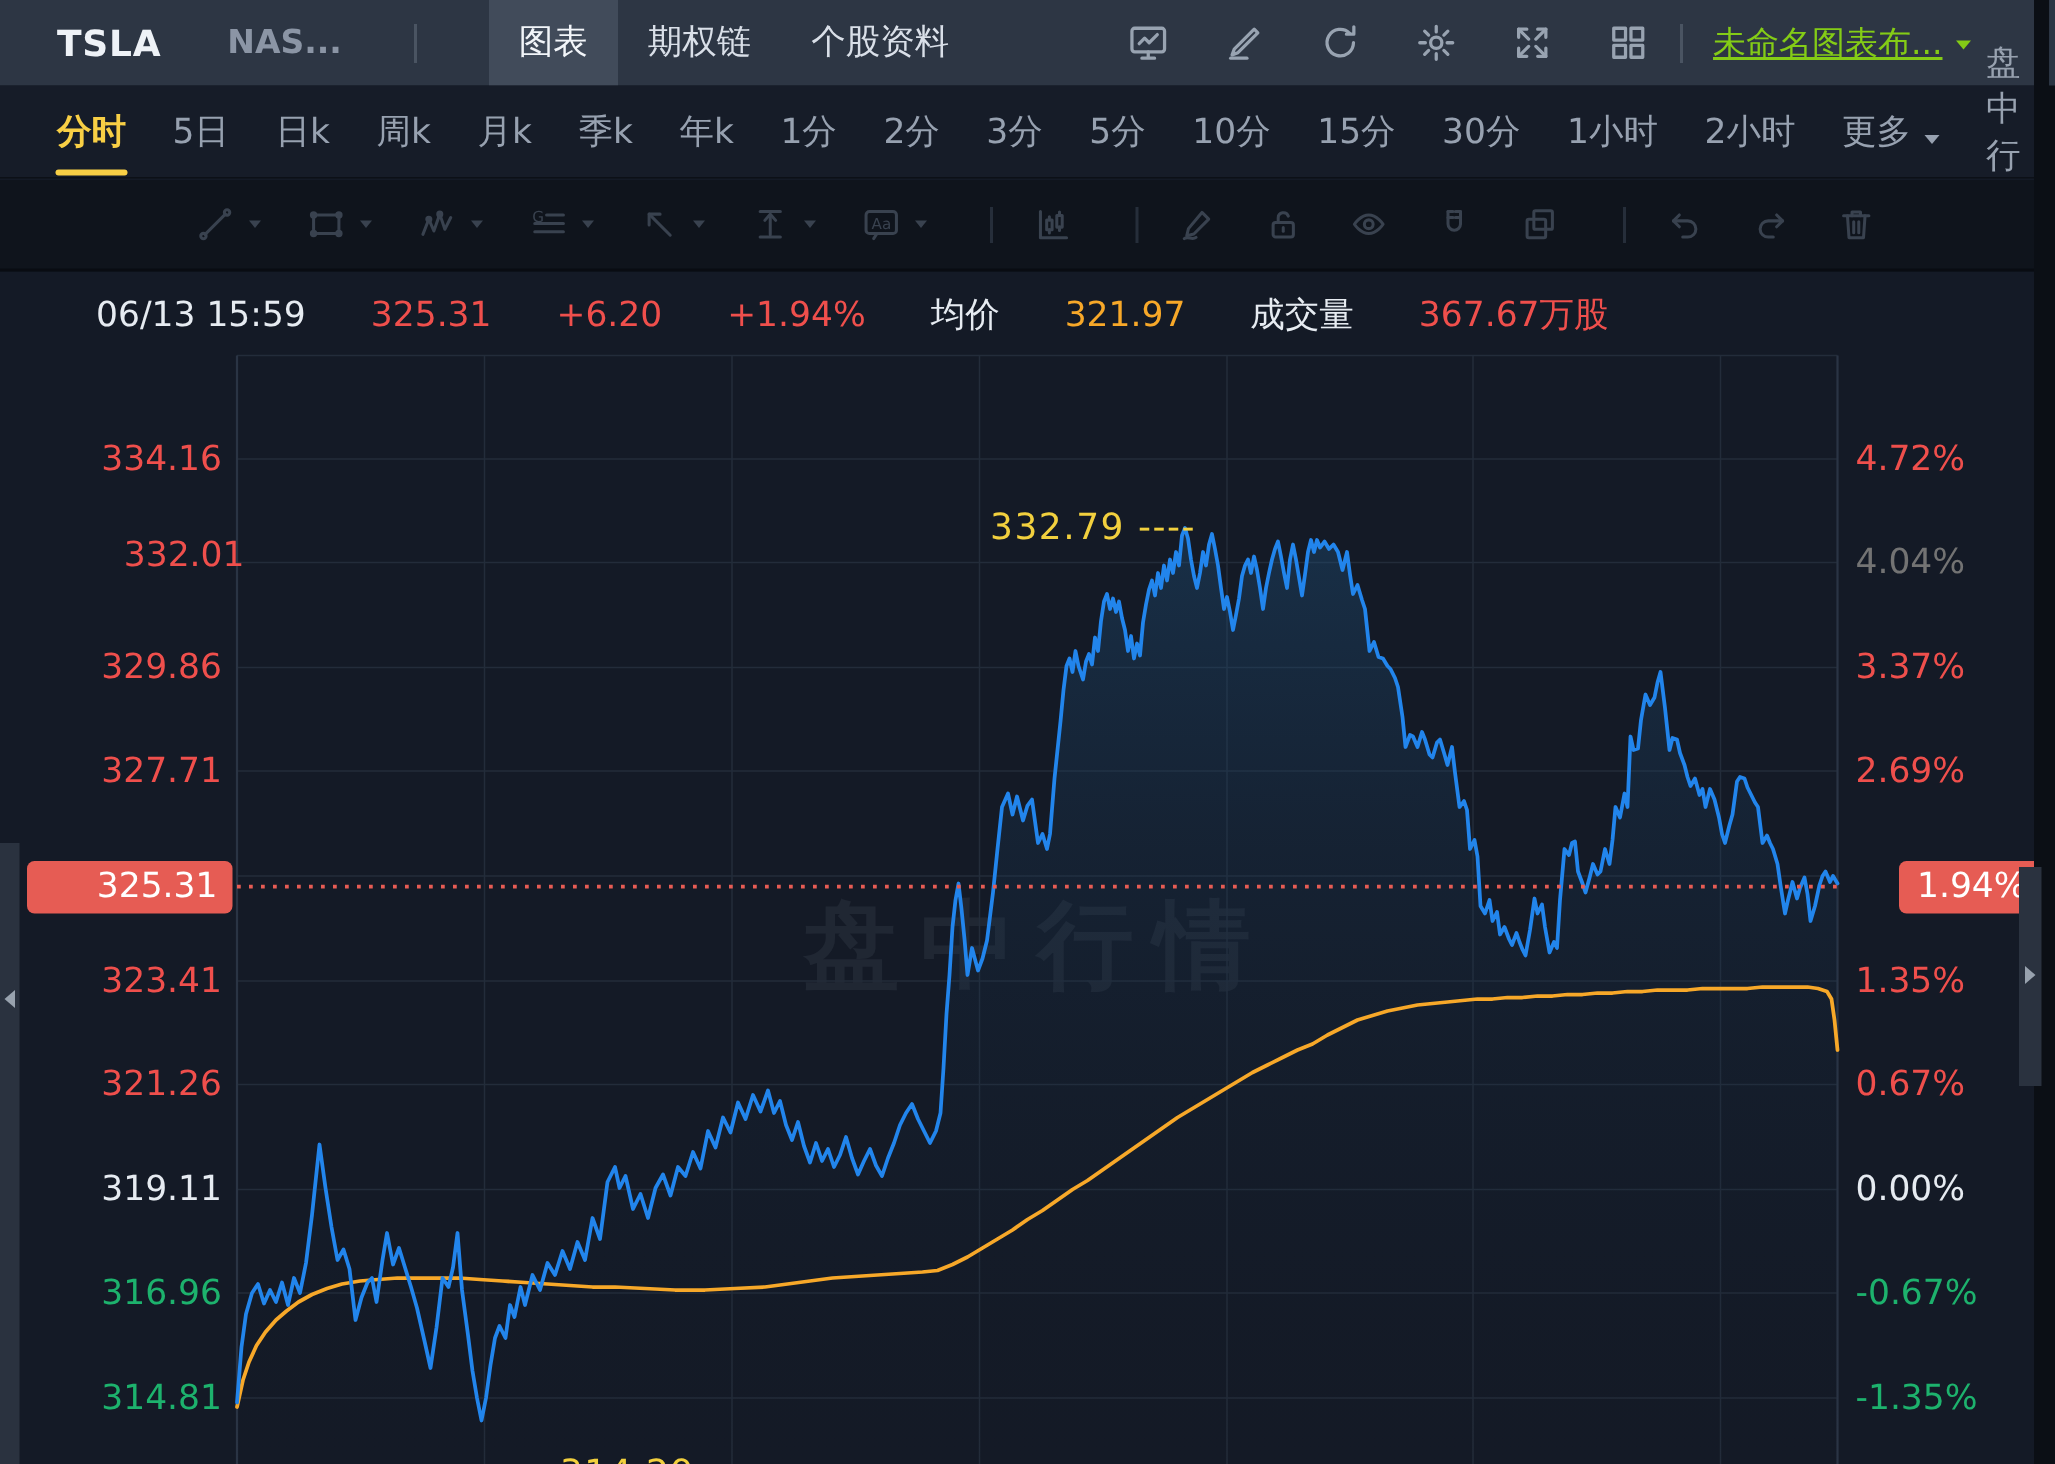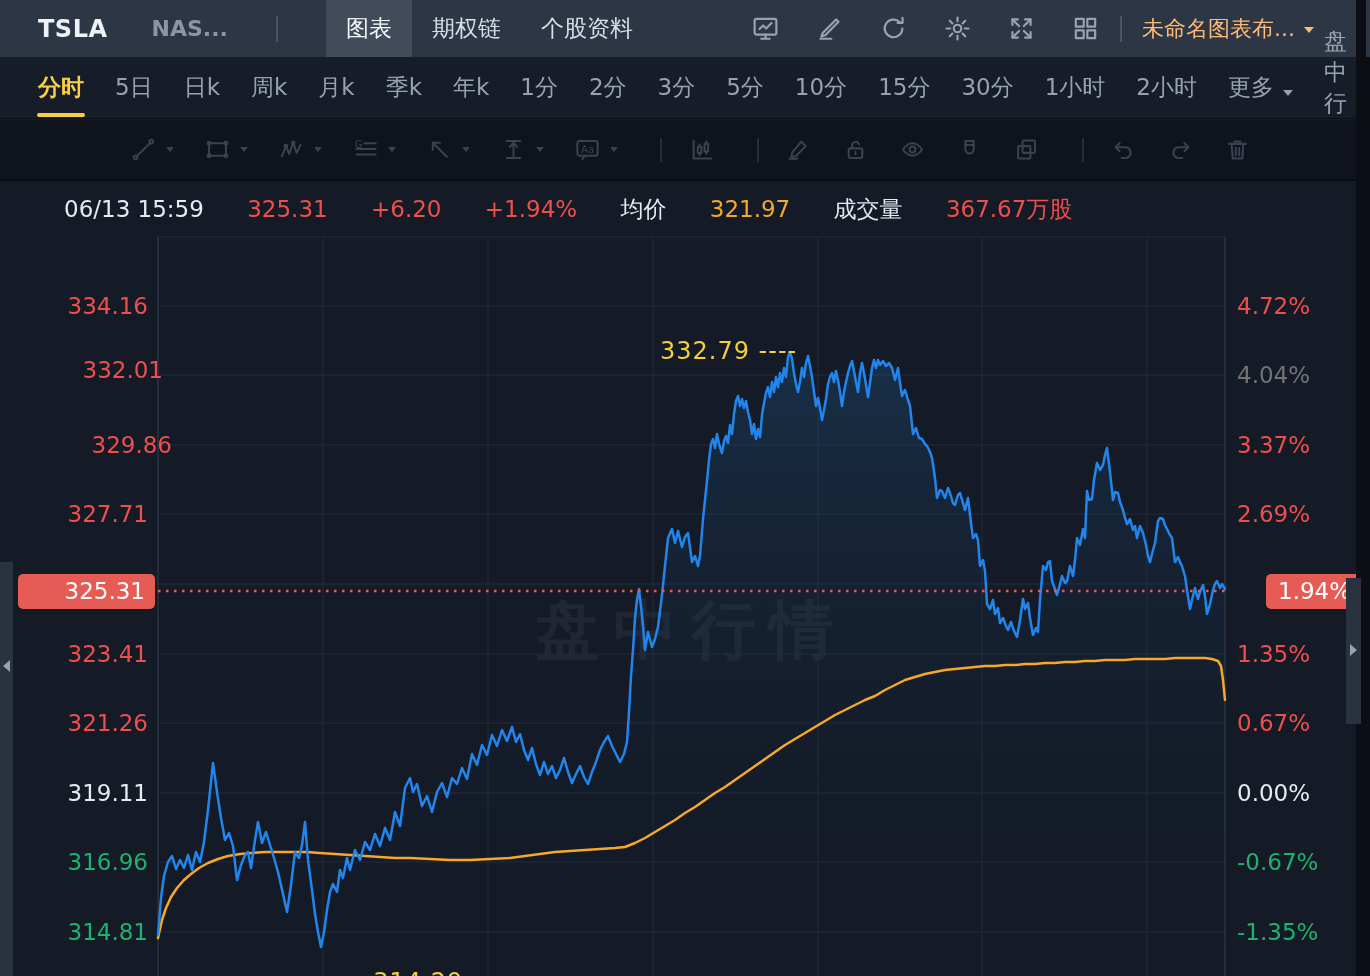--- a/index.html
+++ b/index.html
@@ -11,21 +11,21 @@
   .sym{font-size:24px;font-weight:bold;color:#eef2f7;letter-spacing:.5px;}
   .exch{font-size:22px;color:#8b95a5;margin-left:16px;font-weight:bold;}
   .vsep{display:inline-block;width:2px;height:26px;background:#4a5462;margin:0 20px;}
   .tabs{display:flex;height:57px;}
   .tab{height:57px;line-height:57px;padding:0 20px;font-size:23px;color:#d9dfe8;cursor:default;}
   .tab.active{background:#414b5a;color:#f2f5f9;}
   .hdr-right{margin-left:auto;display:flex;align-items:center;padding-right:56px;}
   .hicons{display:flex;align-items:center;gap:35px;}
   .hicon{width:29px;height:29px;color:#98a3b1;display:inline-block;}
   .hicon svg{width:100%;height:100%;}
-  .layout-sel{display:flex;align-items:center;color:#fdba74;font-size:22px;}
+  .layout-sel{display:flex;align-items:center;color:#84cc16;font-size:22px;text-decoration:underline;}
   .caret{display:inline-block;width:0;height:0;border:5px solid transparent;
          border-top:6px solid currentColor;border-bottom:0;margin-left:9px;transform:translateY(1px);}
   
   .tfbar{position:absolute;top:57px;left:0;width:1370px;height:62px;background:#161c28;
          border-bottom:1px solid #0c1017;display:flex;align-items:center;padding-left:38px;box-sizing:border-box;}
   .tf{font-size:23px;color:#97a1b0;margin-right:31px;position:relative;white-space:nowrap;cursor:default;}
   .tf.active{color:#f8cf45;font-weight:bold;}
   .tf.active::after{content:"";position:absolute;left:-1px;right:-1px;bottom:-14px;height:4px;border-radius:2px;background:#f8cf45;}
   .tf .caret{border-top-color:#97a1b0;}
   .tf-right{margin-left:auto;display:flex;align-items:center;color:#98a2b0;font-size:23px;padding-right:36px;}
@@ -306,21 +306,21 @@
       <span class="c-red">+6.20</span>
       <span class="c-red">+1.94%</span>
       <span class="c-white gap-l">均价</span>
       <span class="c-orange">321.97</span>
       <span class="c-white gap-l">成交量</span>
       <span class="c-red">367.67万股</span>
     </div>
     <div id="axis-left">
         <div class="axlabel left" style="top: 108px; color: rgb(239, 79, 76);">334.16</div>
         <div class="axlabel left" style="top: 172px; color: rgb(239, 79, 76); padding-left: 15px;">332.01</div>
-        <div class="axlabel left" style="top: 247px; color: rgb(239, 79, 76); margin-left: 24px;">329.86</div>
+        <div class="axlabel left" style="top: 247px; color: rgb(239, 79, 76);">329.86</div>
         <div class="axlabel left" style="top: 316px; color: rgb(239, 79, 76); text-align: right;">327.71</div>
         <div class="axlabel left" style="top: 456px; color: rgb(239, 79, 76);">323.41</div>
         <div class="axlabel left" style="top: 525px; color: rgb(239, 79, 76);">321.26</div>
         <div class="axlabel left" style="top: 595px; color: rgb(230, 235, 241);">319.11</div>
         <div class="axlabel left" style="top: 664px; color: rgb(29, 178, 109);">316.96</div>
         <div class="axlabel left" style="top: 734px; color: rgb(29, 178, 109);">314.81</div>
       </div>
     <div id="axis-right">
         <div class="axlabel right" style="top: 108px; color: rgb(239, 79, 76);">4.72%</div>
         <div class="axlabel right" style="top: 177px; color: #737373;">4.04%</div>

